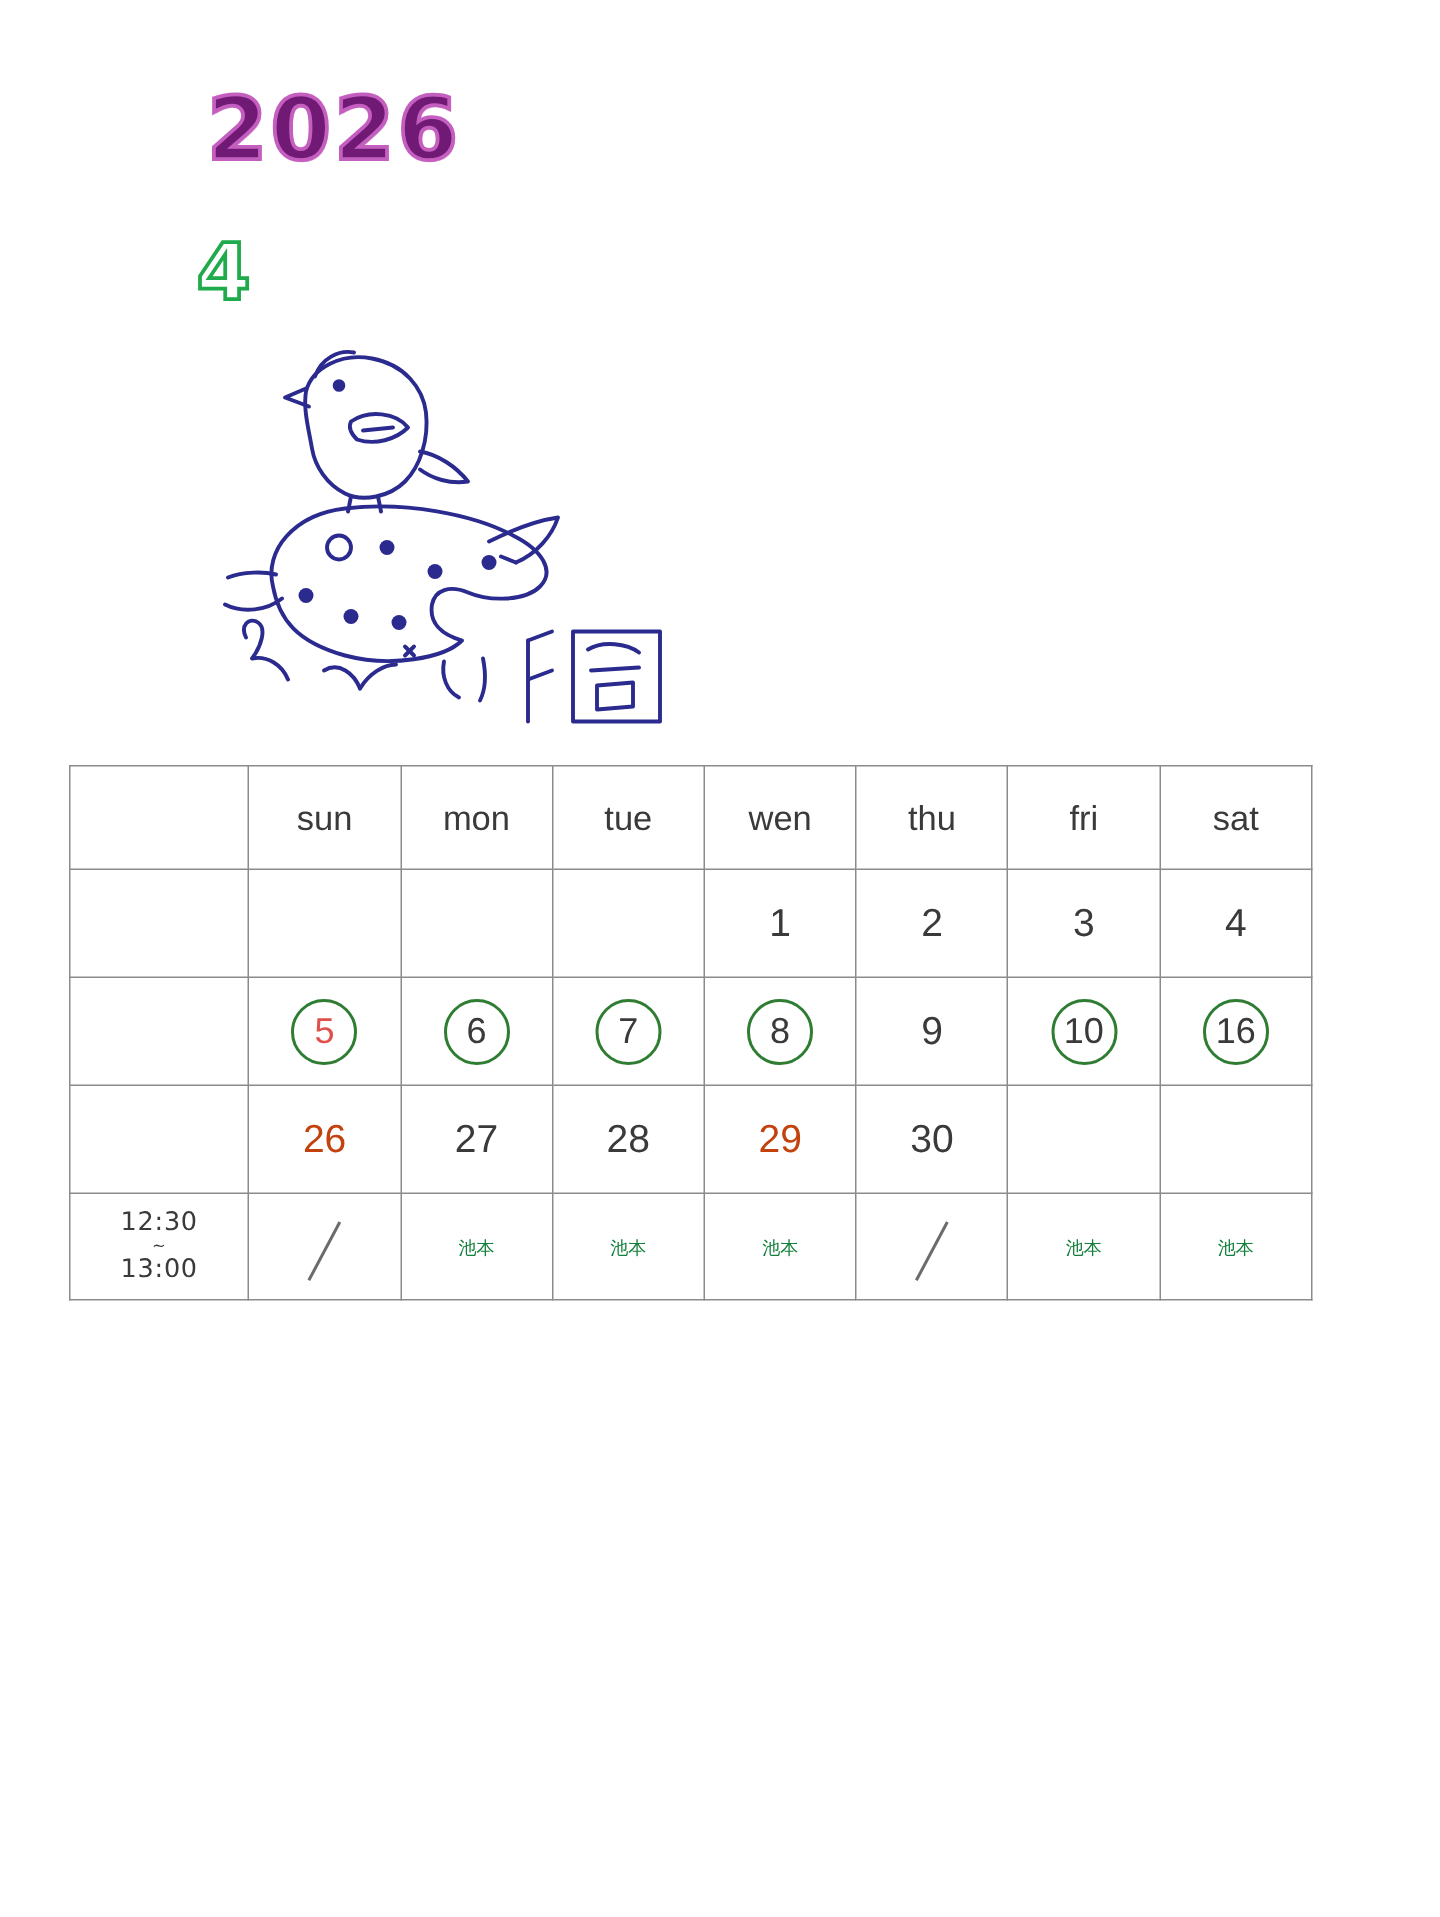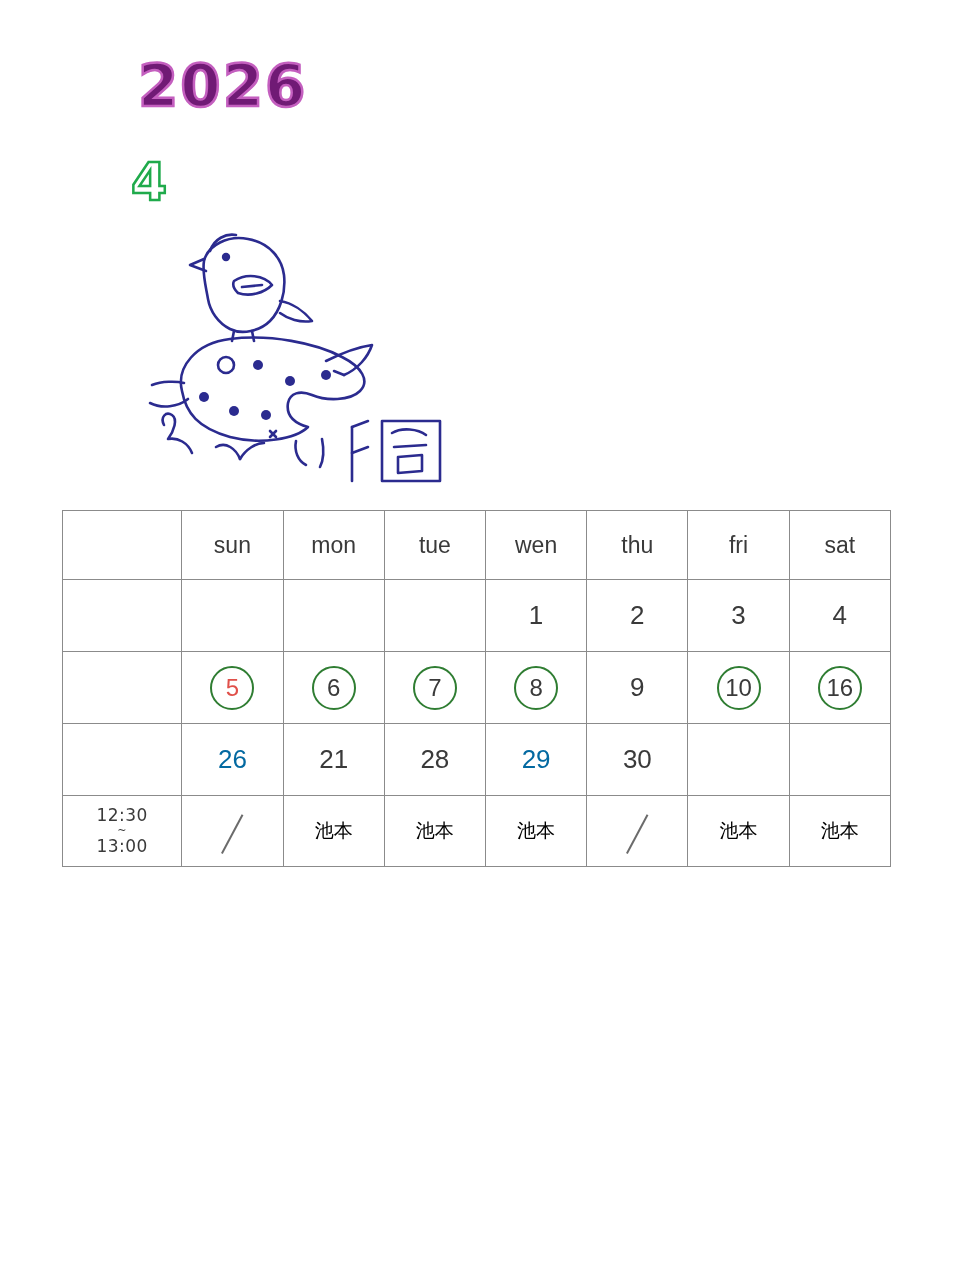--- a/index.html
+++ b/index.html
@@ -51,21 +51,21 @@
     left: 130px;
     top: 215px;
     width: 330px;
     height: 270px;
   }
   .logo svg { display: block; }
 
   
   .cal-wrap {
     position: absolute;
-    left: 62px;
+    left: 46px;
     top: 510px;
     width: 829px;
   }
   table.cal {
     border-collapse: collapse;
     width: 829px;
     table-layout: fixed;
   }
   table.cal td, table.cal th {
     border: 1px solid #8b8b8b;
@@ -93,21 +93,21 @@
     height: 70px;
     font-size: 17px;
     color: #3a3a3a;
   }
 
   
   .num {
     display: inline-block;
     line-height: 1;
   }
-  .sun-red { color: #0369a1; }
+  .sun-red { color: #c2410c; }
   .circled {
     display: inline-flex;
     align-items: center;
     justify-content: center;
     width: 44px;
     height: 44px;
     border: 2px solid #2f7d32;
     border-radius: 50%;
     box-sizing: border-box;
     font-size: 24px;
@@ -138,22 +138,22 @@
     left: 50%;
     top: 2px;
     width: 1.5px;
     height: 44px;
     background: #6b6b6b;
     transform: translateX(-50%) rotate(28deg);
     transform-origin: center;
   }
   .name-jp {
     font-family: Liberation Mono, monospace;
-    font-size: 19px;
-    color: #000000;
+    font-size: 12px;
+    color: #15803d;
   }
 </style>
 </head>
 <body>
 
 <div class="year">2026</div>
 
 <div class="month">4</div>
 
 <div class="logo">
@@ -255,21 +255,21 @@
           <td><span class="circled">6</span></td>
           <td><span class="circled">7</span></td>
           <td><span class="circled">8</span></td>
           <td><span class="num">9</span></td>
           <td><span class="circled">10</span></td>
           <td><span class="circled">16</span></td>
         </tr>
         <tr class="dates">
           <td></td>
           <td><span class="num sun-red">26</span></td>
-          <td><span class="num">21</span></td>
+          <td><span class="num">27</span></td>
           <td><span class="num">28</span></td>
           <td><span class="num sun-red">29</span></td>
           <td><span class="num">30</span></td>
           <td></td>
           <td></td>
         </tr>
         <tr class="slots">
           <td class="timecell">
             <span class="t">12:30</span>
             <span class="tilde">~</span>

